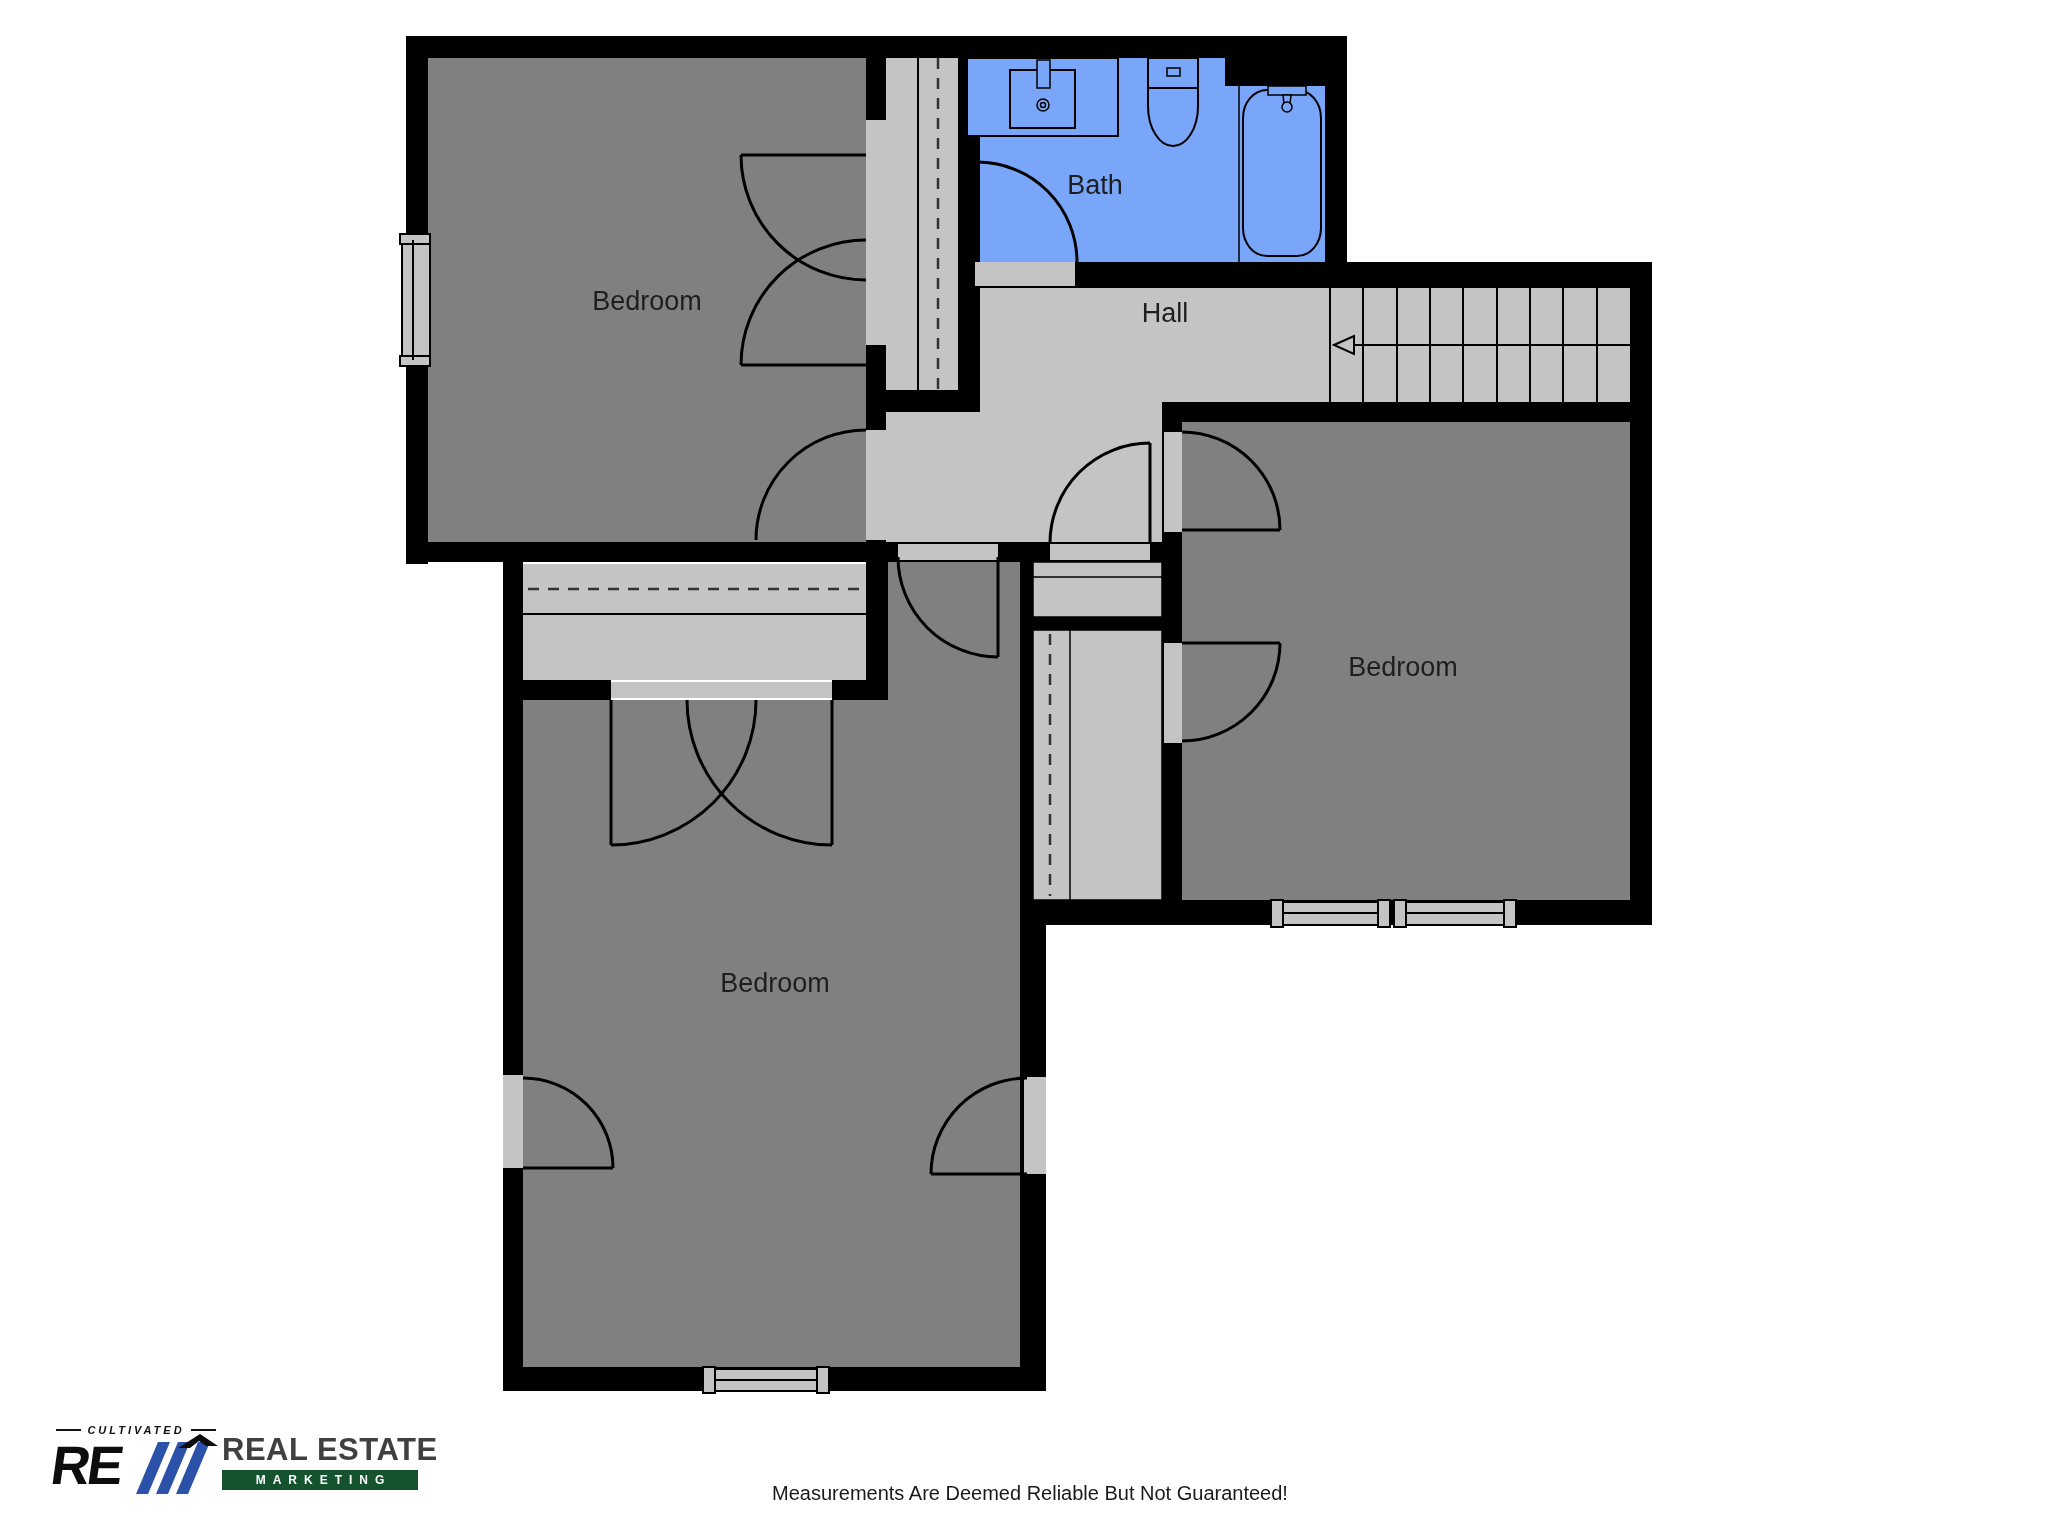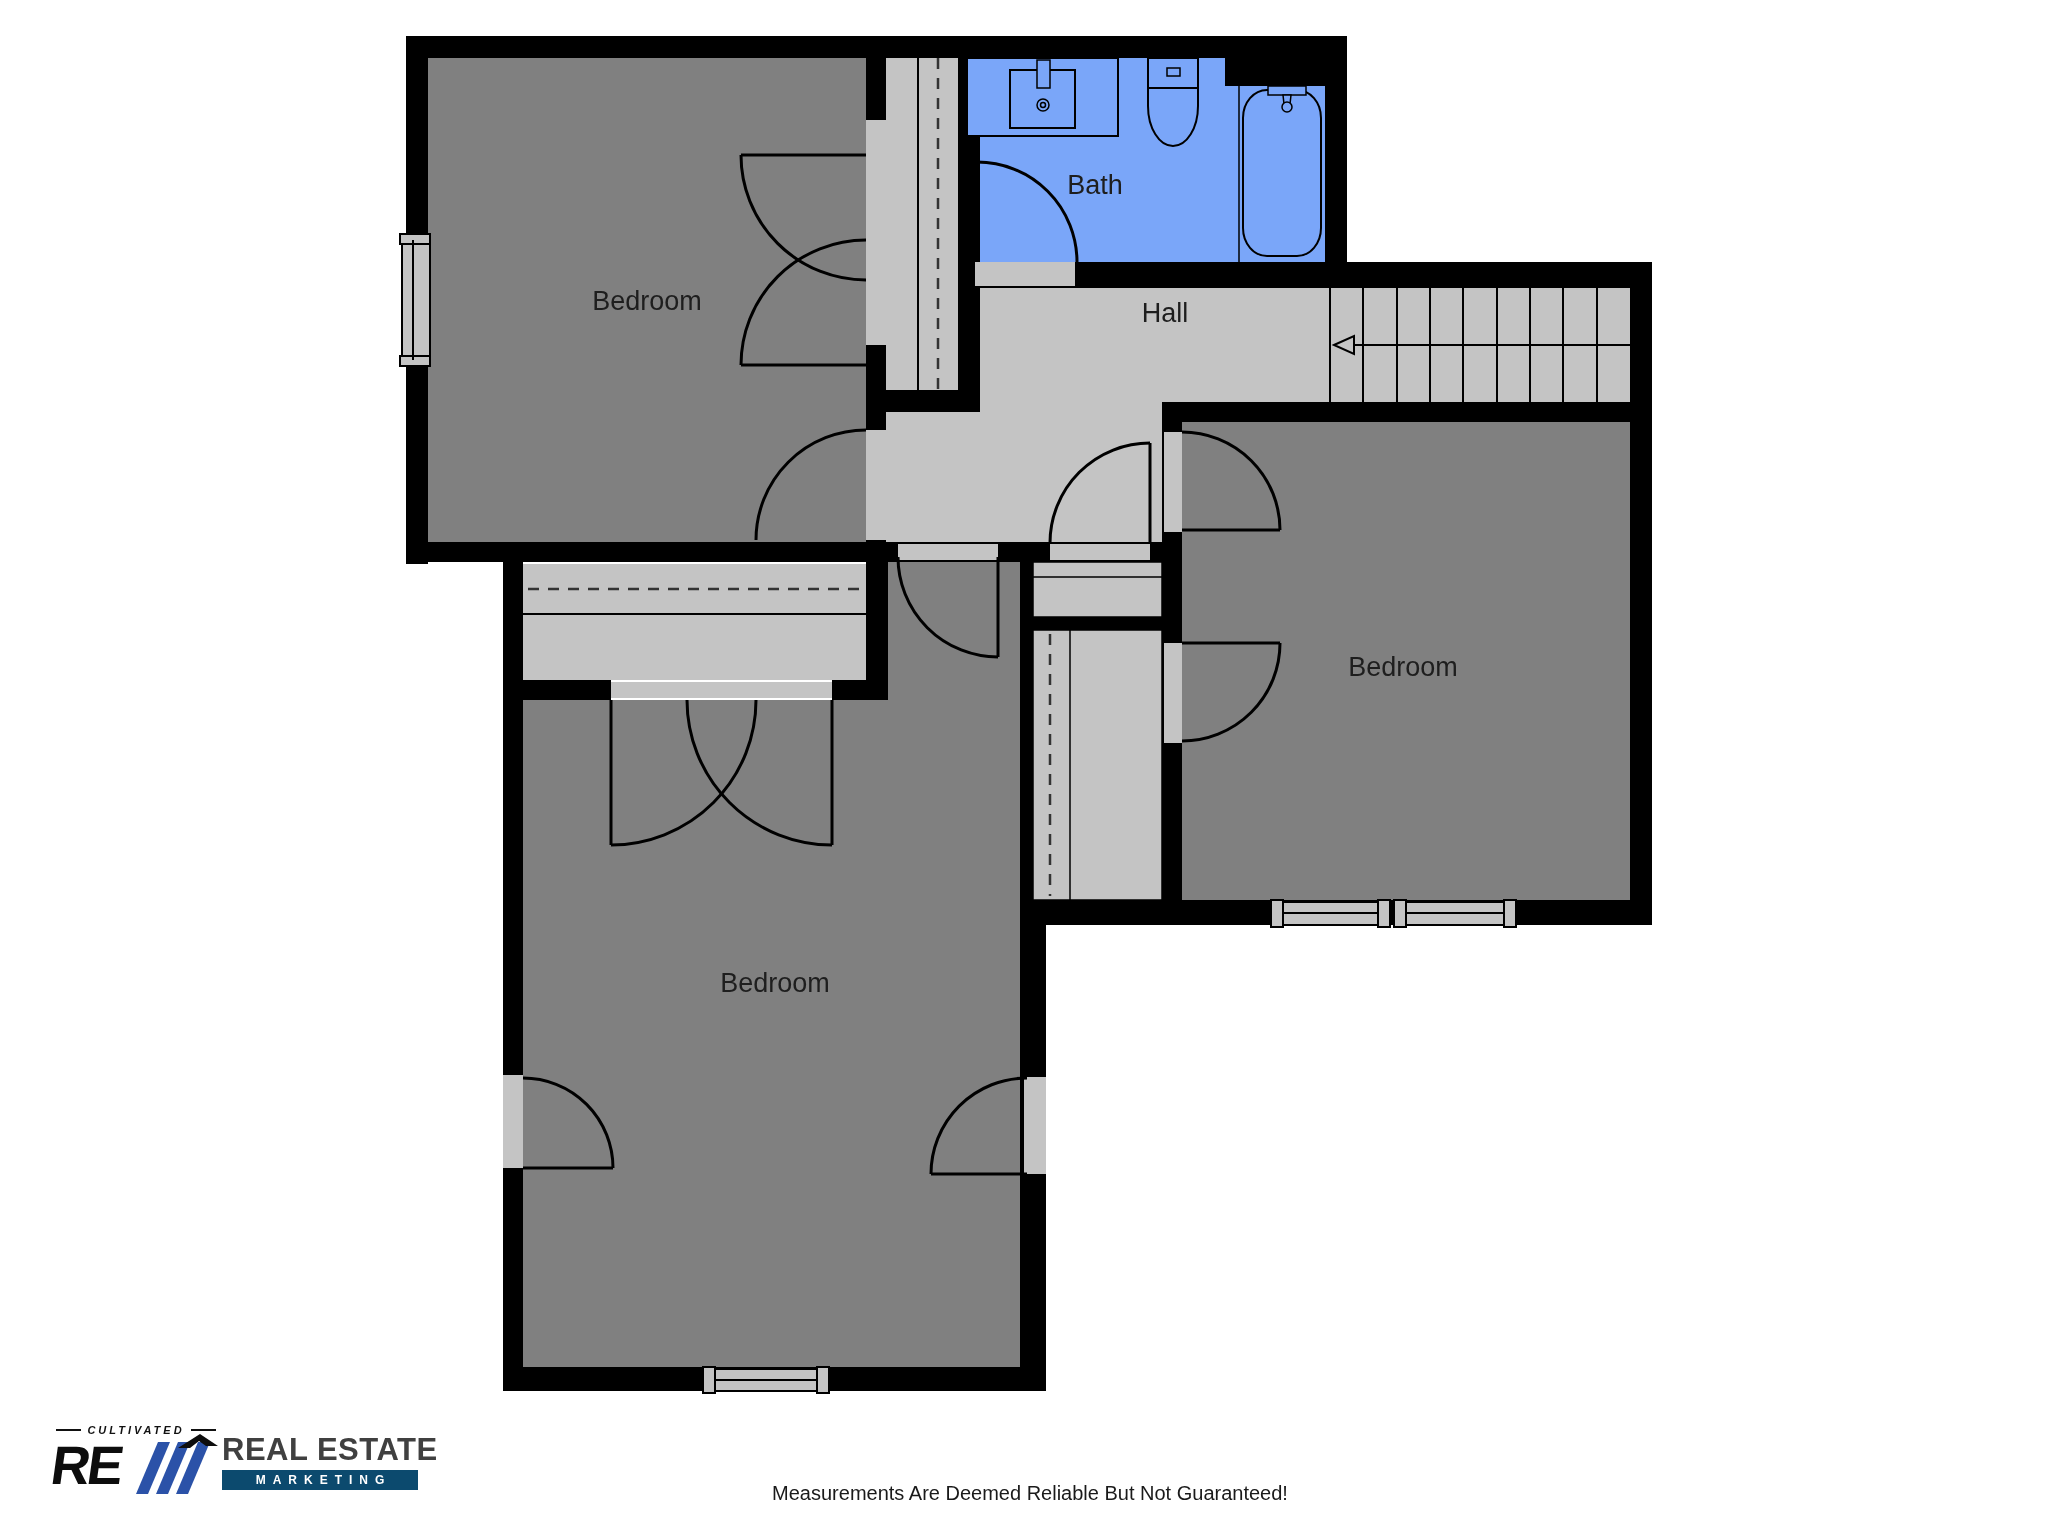--- a/index.html
+++ b/index.html
@@ -8,21 +8,21 @@
   #plan-svg{position:absolute;left:0;top:0;}
   .room-label{font-family:"Liberation Sans","DejaVu Sans",sans-serif;font-size:27px;fill:#1e1e1e;}
   
   #logo{position:absolute;left:48px;top:1420px;width:380px;height:80px;}
   #logo-top{position:absolute;left:8px;top:4px;width:160px;display:flex;align-items:center;gap:6px;font-style:italic;}
   #logo-top .rule{flex:1;border-top:2px solid #111;}
   #logo-tagline{font-size:11px;letter-spacing:3px;font-weight:bold;color:#111;white-space:nowrap;}
   #logo-mark{position:absolute;left:0;top:14px;}
   #logo-words{position:absolute;left:174px;top:12px;width:196px;}
   #logo-line1{font-size:31px;font-weight:bold;color:#404040;letter-spacing:0.5px;white-space:nowrap;}
-  #logo-line2{margin-top:2px;background:#0c4a6e;color:#ffffff;text-align:center;
+  #logo-line2{margin-top:2px;background:#14532d;color:#ffffff;text-align:center;
               font-size:12px;letter-spacing:7px;padding:3px 0 3px 7px;font-weight:bold;}
   #disclaimer{position:absolute;left:700px;top:1482px;width:660px;text-align:center;
               font-size:20px;color:#1a1a1a;}
 </style>
 </head>
 <body>
 
 <div id="stage">
   <svg id="plan-svg" width="2048" height="1536" viewBox="0 0 2048 1536">
 

